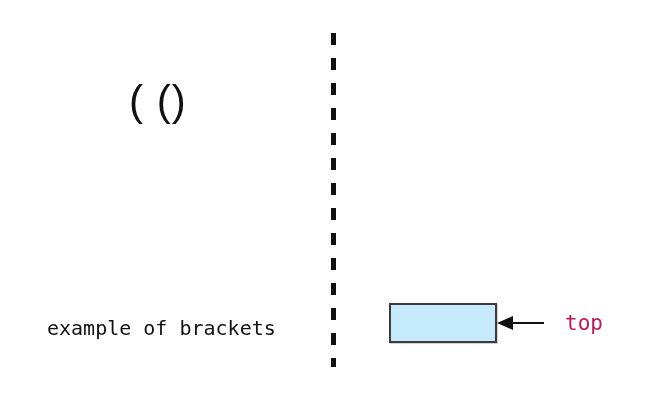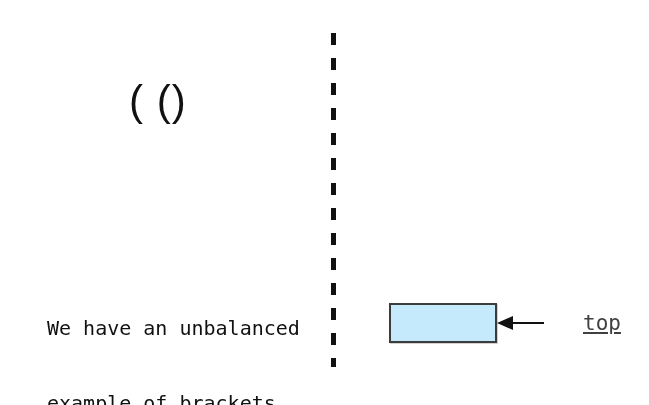--- a/index.html
+++ b/index.html
@@ -80,41 +80,39 @@
   .arrow-shaft {
     position: absolute;
     left: 512px;
     top: 322px;
     width: 32px;
     height: 2px;
     background: #111111;
   }
   .top-label {
     position: absolute;
-    left: 583px;
+    left: 565px;
     top: 311px;
     font-size: 21px;
-    color: #404040;
+    color: #be185d;
     line-height: 24px;
     white-space: pre;
-    text-decoration: underline;
   }
 </style>
 </head>
 <body>
 
 <div class="slide">
 
 
   <div class="brackets">( ()</div>
 
   <div class="divider"></div>
 
   <div class="caption">
-    <div>We have an unbalanced</div>
     <div>example of brackets</div>
     
   </div>
 
   <div class="stack-box" style="background-color: rgb(197, 234, 251);"></div>
 
   <div class="arrow-head"></div>
 
   <div class="arrow-shaft"></div>
 

